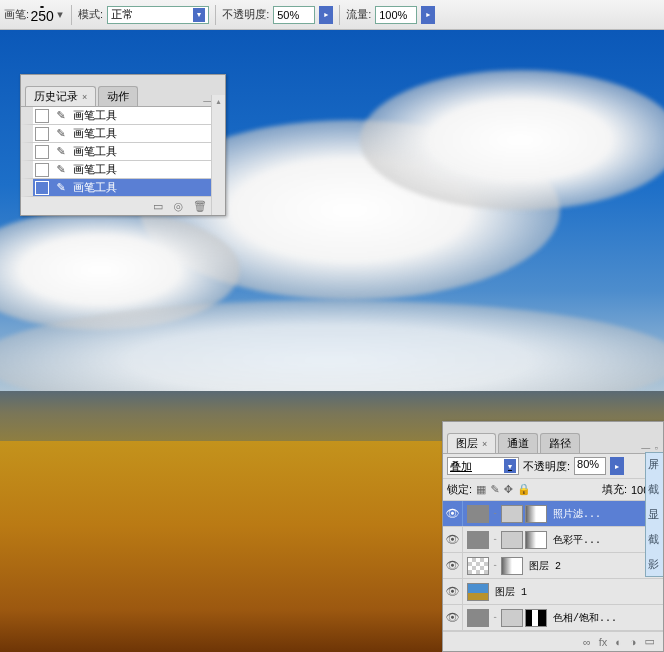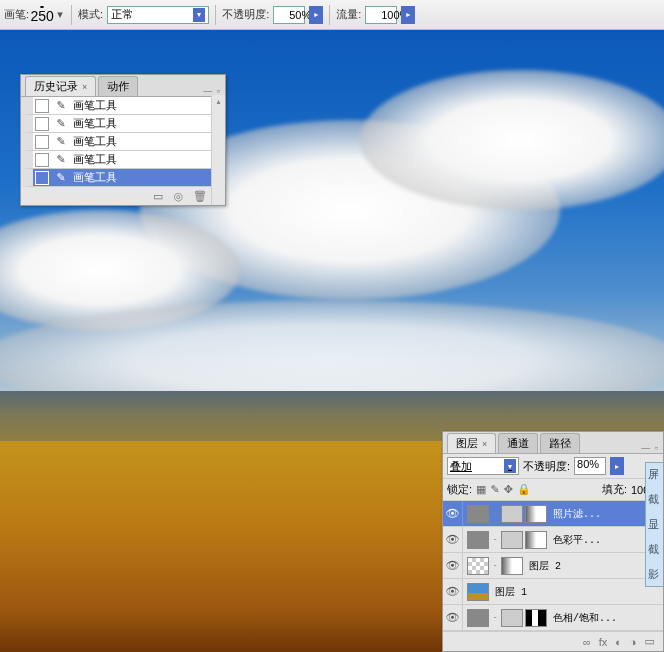--- a/index.html
+++ b/index.html
@@ -8,36 +8,36 @@
 
 .toolbar { height: 30px; background: linear-gradient(#f4f4f4, #e4e4e4); display: flex; align-items: center; padding: 0 4px; gap: 4px; border-bottom: 1px solid #bbb; position: relative; z-index: 10; }
 .toolbar .lbl { color: #333; }
 .toolbar .sep { width: 1px; height: 20px; background: #bbb; margin: 0 2px; }
 .brush-swatch { width: 18px; height: 18px; display: flex; flex-direction: column; align-items: center; justify-content: flex-end; }
 .brush-dot { width: 4px; height: 4px; border-radius: 50%; background: #000; }
 .brush-size { font-size: 14px; }
 .drop { width: 10px; height: 18px; display: flex; align-items: center; justify-content: center; color: #555; }
 .select { width: 102px; height: 18px; border: 1px solid #7a9; background: #fff; display: flex; align-items: center; padding: 0 3px; justify-content: space-between; }
 .select .arrow { width: 12px; height: 14px; background: #4b6dc5; color: #fff; display: flex; align-items: center; justify-content: center; font-size: 8px; }
-.num-field { width: 26px; height: 18px; border: 1px solid #7a9; background: #fff; display: flex; align-items: center; padding: 0 15px; text-align: center; }
+.num-field { width: 42px; height: 18px; border: 1px solid #7a9; background: #fff; display: flex; align-items: center; padding: 0 3px; text-align: center; }
 .tri-btn { width: 14px; height: 18px; background: #4b6dc5; color: #fff; display: flex; align-items: center; justify-content: center; font-size: 8px; }
 .watermark { position: absolute; right: 6px; top: 6px; display: flex; gap: 10px; font-size: 11px; pointer-events: none; }
 .watermark .wm1 { color: #a58; font-family: KaiTi, serif; }
 .watermark .wm2 { color: #bbb; letter-spacing: 1px; }
 
 
 .canvas { position: absolute; top: 30px; left: 0; right: 0; bottom: 0; }
 .sky { position: absolute; inset: 0; background: linear-gradient(180deg, #0b58b8 0%, #1d6fc8 25%, #4d8dcd 42%, #b0c6d7 58%, #d8dad0 60%); }
 .cloud { position: absolute; background: radial-gradient(ellipse at center, #fff 0%, #f5f5f5 40%, rgba(200,200,200,0.6) 70%, transparent 100%); border-radius: 50%; filter: blur(2px); }
 .landstrip { position: absolute; left: 0; right: 0; top: 58%; height: 12%; background: linear-gradient(180deg, #5a6a74 0%, #7a7658 30%, #a0852c 100%); }
 .ground { position: absolute; left: 0; right: 0; top: 66%; bottom: 0; background: linear-gradient(180deg, #c4931c 0%, #ba7a14 40%, #9c5810 80%, #6e3506 100%); }
 
 
 .panel { position: absolute; background: #e6e6e6; border: 1px solid #999; box-shadow: 1px 1px 3px rgba(0,0,0,0.3); }
-.panel-tabs { display: flex; height: 22px; background: #ddd; border-bottom: 1px solid #aaa; align-items: flex-end; padding-left: 4px; }
+.panel-tabs { display: flex; height: 32px; background: #ddd; border-bottom: 1px solid #aaa; align-items: flex-end; padding-left: 4px; }
 .tab { padding: 2px 8px; border: 1px solid #aaa; border-bottom: none; background: #ccc; border-radius: 3px 3px 0 0; margin-right: 2px; font-size: 11px; }
 .tab.active { background: #e6e6e6; }
 .tab .x { margin-left: 4px; color: #666; font-size: 9px; }
 .panel-min { margin-left: auto; padding-right: 4px; color: #777; font-size: 9px; letter-spacing: 1px; }
 .history-body { background: #e0e0e0; }
 .history-row { display: flex; align-items: center; height: 18px; border-bottom: 1px solid #ccc; background: #fff; border-left: 12px solid #e0e0e0; }
 .history-row.sel { background: #5a7fd4; color: #fff; }
 .history-toggle { width: 14px; height: 14px; border: 1px solid #999; margin-left: 2px; background: #fff; }
 .history-row.sel .history-toggle { border-color: #fff; background: transparent; }
 .brush-icon { width: 16px; display: flex; justify-content: center; color: #555; margin: 0 4px; }

